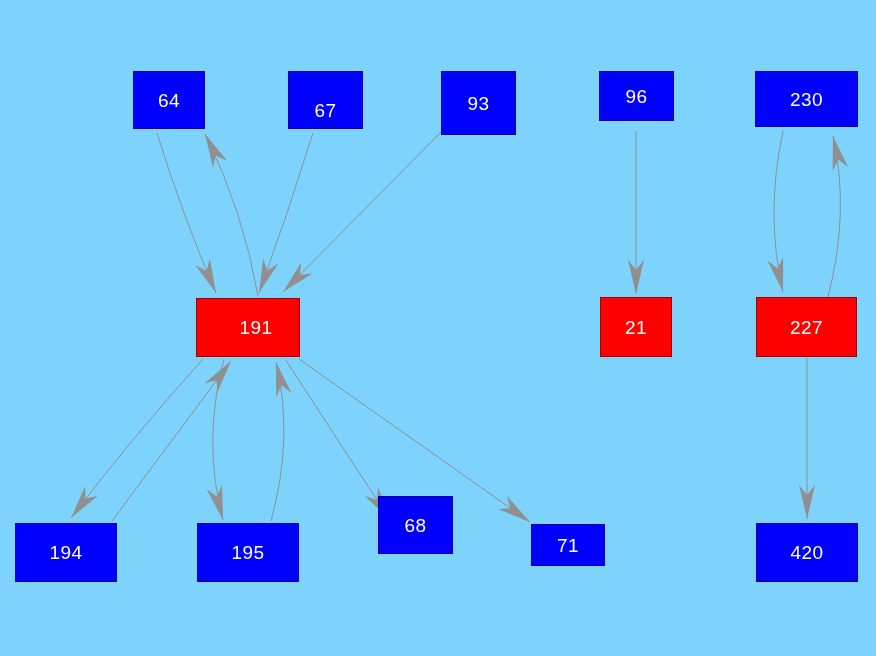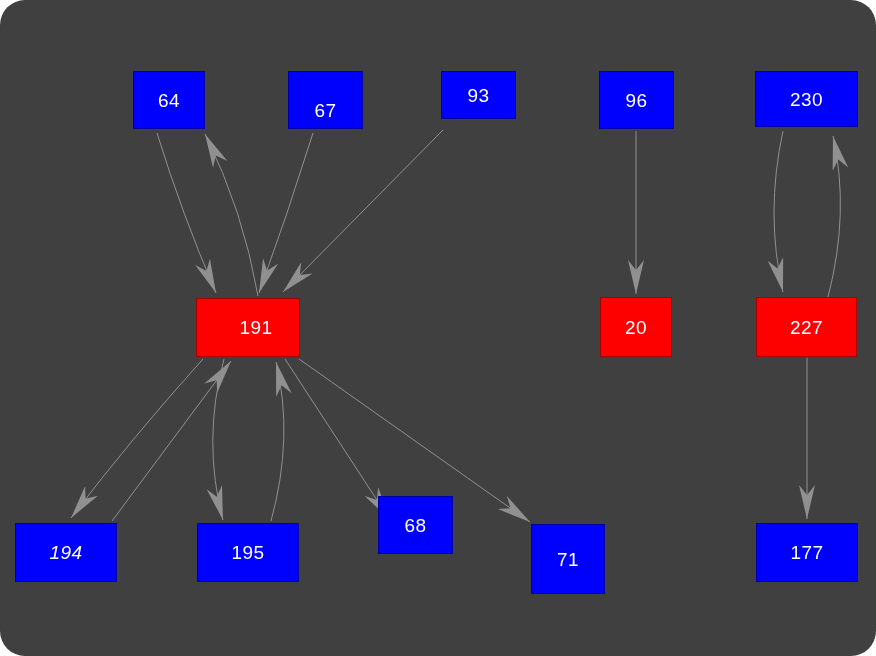--- a/index.html
+++ b/index.html
@@ -37,21 +37,21 @@
     border: 1px solid rgba(0,0,0,0.35);
     letter-spacing: 0.5px;
   }
   .node span {
     display: block;
   }
 </style>
 </head>
 <body>
 
-<div class="canvas" style="background: #404040; border-radius: 25px;">
+<div class="canvas" style="background: #7dd3fc;">
   <svg class="edge-layer" width="876" height="656" viewBox="0 0 876 656" xmlns="http://www.w3.org/2000/svg">
     <defs>
       <marker id="arrow-dart" viewBox="0 0 34 16" refX="34" refY="8" markerWidth="34" markerHeight="16" orient="auto" markerUnits="userSpaceOnUse">
         <path id="arrow-dart-shape" d="M34,8 L0,0 L10,8 L0,16 Z" fill="#909090"></path>
       </marker>
     </defs>
     <g id="edge-group">
         <path d="M157,133 Q182,214 216,293" fill="none" stroke="#909090" stroke-width="1" marker-end="url(#arrow-dart)"></path>
         <path d="M258,296 Q243,210 205,134" fill="none" stroke="#909090" stroke-width="1" marker-end="url(#arrow-dart)"></path>
         <path d="M313,133 Q288,213 259,293" fill="none" stroke="#909090" stroke-width="1" marker-end="url(#arrow-dart)"></path>
@@ -68,47 +68,47 @@
         <path d="M807,358 L807,519" fill="none" stroke="#909090" stroke-width="1" marker-end="url(#arrow-dart)"></path>
       </g>
   </svg>
   <div id="node-layer">
       <div class="node" style="left: 133px; top: 71px; width: 72px; height: 58px; background: rgb(0, 0, 253);">
         <span style="color: rgb(255, 255, 255);">64</span>
       </div>
       <div class="node" style="left: 288px; top: 71px; width: 75px; height: 58px; background: rgb(0, 0, 253);">
         <span style="color: rgb(255, 255, 255); margin-top: 20px;">67</span>
       </div>
-      <div class="node" style="left: 441px; top: 71px; width: 75px; height: 48px; background: rgb(0, 0, 253);">
+      <div class="node" style="left: 441px; top: 71px; width: 75px; height: 64px; background: rgb(0, 0, 253);">
         <span style="color: rgb(255, 255, 255);">93</span>
       </div>
-      <div class="node" style="left: 599px; top: 71px; width: 75px; height: 58px; background: rgb(0, 0, 253);">
+      <div class="node" style="left: 599px; top: 71px; width: 75px; height: 50px; background: rgb(0, 0, 253);">
         <span style="color: rgb(255, 255, 255);">96</span>
       </div>
       <div class="node" style="left: 755px; top: 71px; width: 103px; height: 56px; background: rgb(0, 0, 253);">
         <span style="color: rgb(255, 255, 255);">230</span>
       </div>
       <div class="node" style="left: 196px; top: 298px; width: 104px; height: 59px; background: rgb(253, 0, 0);">
         <span style="color: rgb(255, 255, 255); margin-left: 16px;">191</span>
       </div>
       <div class="node" style="left: 600px; top: 297px; width: 72px; height: 60px; background: rgb(253, 0, 0);">
-        <span style="color: rgb(255, 255, 255);">20</span>
+        <span style="color: rgb(255, 255, 255);">21</span>
       </div>
       <div class="node" style="left: 756px; top: 297px; width: 101px; height: 60px; background: rgb(253, 0, 0);">
         <span style="color: rgb(255, 255, 255);">227</span>
       </div>
       <div class="node" style="left: 15px; top: 523px; width: 102px; height: 59px; background: rgb(0, 0, 253);">
-        <span style="color: rgb(255, 255, 255); font-style: italic;">194</span>
+        <span style="color: rgb(255, 255, 255);">194</span>
       </div>
       <div class="node" style="left: 197px; top: 523px; width: 102px; height: 59px; background: rgb(0, 0, 253);">
         <span style="color: rgb(255, 255, 255); text-align: center;">195</span>
       </div>
       <div class="node" style="left: 378px; top: 496px; width: 75px; height: 58px; background: rgb(0, 0, 253);">
         <span style="color: rgb(255, 255, 255);">68</span>
       </div>
-      <div class="node" style="left: 531px; top: 524px; width: 74px; height: 70px; background: rgb(0, 0, 253);">
+      <div class="node" style="left: 531px; top: 524px; width: 74px; height: 42px; background: rgb(0, 0, 253);">
         <span style="color: rgb(255, 255, 255);">71</span>
       </div>
       <div class="node" style="left: 756px; top: 523px; width: 102px; height: 59px; background: rgb(0, 0, 253);">
-        <span style="color: rgb(255, 255, 255);">177</span>
+        <span style="color: rgb(255, 255, 255);">420</span>
       </div>
     </div>
 </div>
 
 </body></html>

